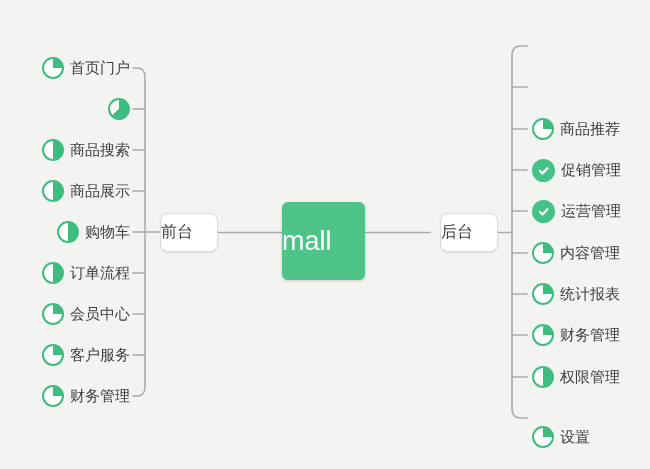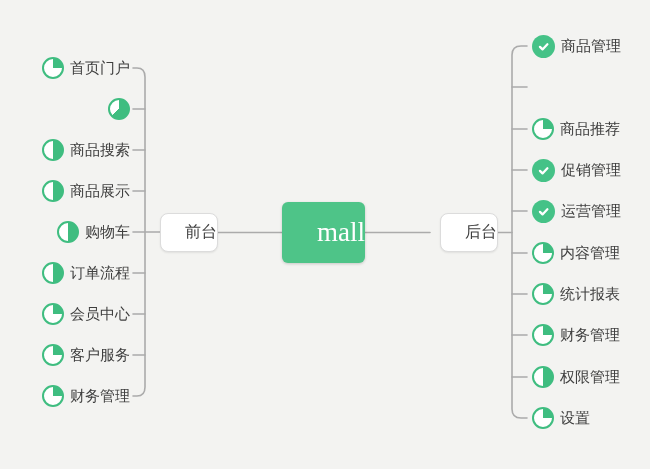--- a/index.html
+++ b/index.html
@@ -4,26 +4,25 @@
 <style>
   html,body{margin:0;padding:0;}
   body{
     width:650px;height:469px;overflow:hidden;
     font-family:"Liberation Sans","DejaVu Sans",sans-serif;
     background:#f3f3f1;
   }
   .canvas{position:relative;width:650px;height:469px;background:#f3f3f1;}
   .connectors{position:absolute;left:0;top:0;z-index:1;}
   .node{
-    position:absolute;z-index:2;display:flex;align-items:center;justify-content:flex-end;
+    position:absolute;z-index:2;display:flex;align-items:center;justify-content:flex-start;
     box-sizing:border-box;
-    font-family:Liberation Serif, serif;
   }
   .root-node{
-    left:282px;top:202px;width:83px;height:61px;
+    left:282px;top:202px;width:83px;height:78px;
     background:#4ec488;border-radius:6px;color:#ffffff;font-size:27px;
     box-shadow:0 1px 3px rgba(0,0,0,.18);cursor:pointer;
   }
   .branch-node{
     width:58px;height:39px;background:#ffffff;border:1px solid #dcdcdc;border-radius:8px;
     color:#3e3e3e;font-size:16px;box-shadow:0 1px 2px rgba(0,0,0,.08);cursor:pointer;
   }
   .branch-left{left:160px;top:213px;}
   .branch-right{left:440px;top:213px;}
   .row{
@@ -115,28 +114,20 @@
   </div>
   <div class="row left" style="top:343px">
     <span class="pie" style="background: conic-gradient(rgb(63, 189, 128) 0deg, rgb(63, 189, 128) 90deg, rgb(255, 255, 255) 90deg, rgb(255, 255, 255) 360deg);"></span>
     <span class="lbl">客户服务</span>
   </div>
   <div class="row left" style="top:384px">
     <span class="pie" style="background: conic-gradient(rgb(63, 189, 128) 0deg, rgb(63, 189, 128) 90deg, rgb(255, 255, 255) 90deg, rgb(255, 255, 255) 360deg);"></span>
     <span class="lbl">财务管理</span>
   </div>
 
-  <div class="row right" style="top:34px">
-    <span class="pie done">
-        <svg viewBox="0 0 24 24">
-          <path d="M7 12.5l3.6 3.6L17.5 8.8" fill="none" stroke="#ffffff" stroke-width="3.2" stroke-linecap="round" stroke-linejoin="round"></path>
-        </svg>
-      </span>
-    <span class="lbl">商品管理</span>
-  </div>
   <div class="row right" style="top:117px">
     <span class="pie" style="background: conic-gradient(rgb(63, 189, 128) 0deg, rgb(63, 189, 128) 90deg, rgb(255, 255, 255) 90deg, rgb(255, 255, 255) 360deg);"></span>
     <span class="lbl">商品推荐</span>
   </div>
   <div class="row right" style="top:158px">
     <span class="pie done">
         <svg viewBox="0 0 24 24">
           <path d="M7 12.5l3.6 3.6L17.5 8.8" fill="none" stroke="#ffffff" stroke-width="3.2" stroke-linecap="round" stroke-linejoin="round"></path>
         </svg>
       </span>
@@ -159,18 +150,18 @@
     <span class="lbl">统计报表</span>
   </div>
   <div class="row right" style="top:323px">
     <span class="pie" style="background: conic-gradient(rgb(63, 189, 128) 0deg, rgb(63, 189, 128) 90deg, rgb(255, 255, 255) 90deg, rgb(255, 255, 255) 360deg);"></span>
     <span class="lbl">财务管理</span>
   </div>
   <div class="row right" style="top:365px">
     <span class="pie" style="background: conic-gradient(rgb(63, 189, 128) 0deg, rgb(63, 189, 128) 180deg, rgb(255, 255, 255) 180deg, rgb(255, 255, 255) 360deg);"></span>
     <span class="lbl">权限管理</span>
   </div>
-  <div class="row right" style="top:406px">
+  <div class="row right" style="top:425px">
     <span class="pie" style="background: conic-gradient(rgb(63, 189, 128) 0deg, rgb(63, 189, 128) 90deg, rgb(255, 255, 255) 90deg, rgb(255, 255, 255) 360deg);"></span>
     <span class="lbl">设置</span>
   </div>
 
 </div>
 
 </body></html>

